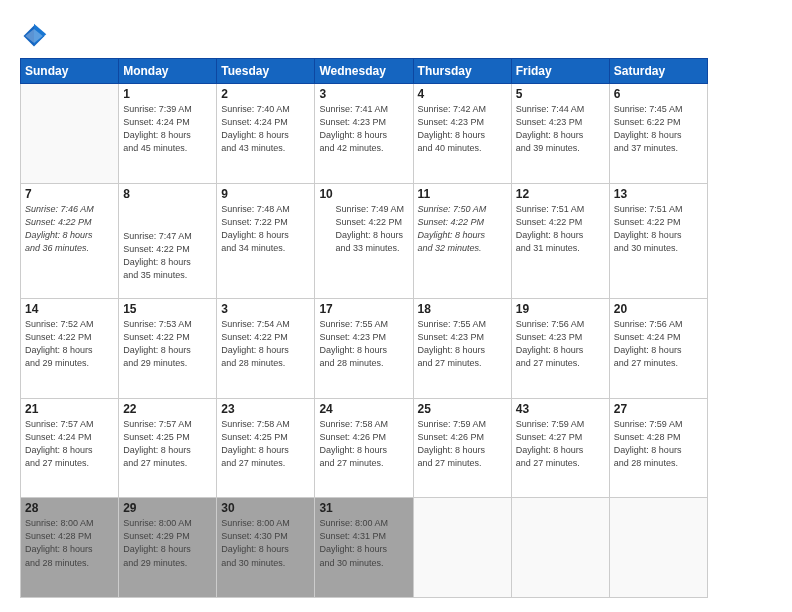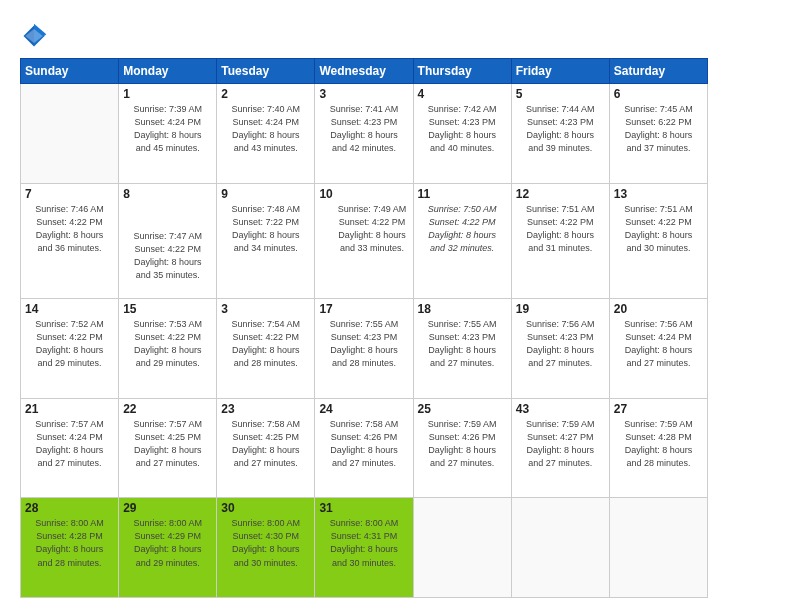--- a/index.html
+++ b/index.html
@@ -78,34 +78,33 @@
       border: 1px solid #ccc;
       vertical-align: top;
       padding: 3px 4px;
       width: calc(100% / 7);
       font-size: 9.5px;
       color: #333;
       background: #fff;
       height: 88px;
     }
     .calendar tbody tr:last-child td {
-      background: #84cc16;
+      background: #a3a3a3;
     }
     .day-num {
       font-size: 12px;
       font-weight: bold;
       color: #222;
       display: block;
       margin-bottom: 2px;
     }
     .day-info {
       font-size: 9px;
       color: #444;
       line-height: 1.45;
-      text-align: center;
     }
     .empty {
       background: #f9f9f9 !important;
     }
   </style>
 </head>
 <body>
 
 <div class="page">
   <div class="header">
@@ -180,21 +179,21 @@
             <span class="day-num">6</span>
             <div class="day-info" style="white-space: pre-line;">Sunrise: 7:45 AM
 Sunset: 6:22 PM
 Daylight: 8 hours
 and 37 minutes.</div>
           </td>
         </tr>
         <tr>
           <td>
             <span class="day-num">7</span>
-            <div class="day-info" style="white-space: pre-line;">Sunrise: 7:46 AM
+            <div class="day-info" style="white-space: pre-line; font-style: italic;">Sunrise: 7:46 AM
 Sunset: 4:22 PM
 Daylight: 8 hours
 and 36 minutes.</div>
           </td>
           <td>
             <span class="day-num">8</span>
             <div class="day-info" style="white-space: pre-line; margin-top: 29px;">Sunrise: 7:47 AM
 Sunset: 4:22 PM
 Daylight: 8 hours
 and 35 minutes.</div>

